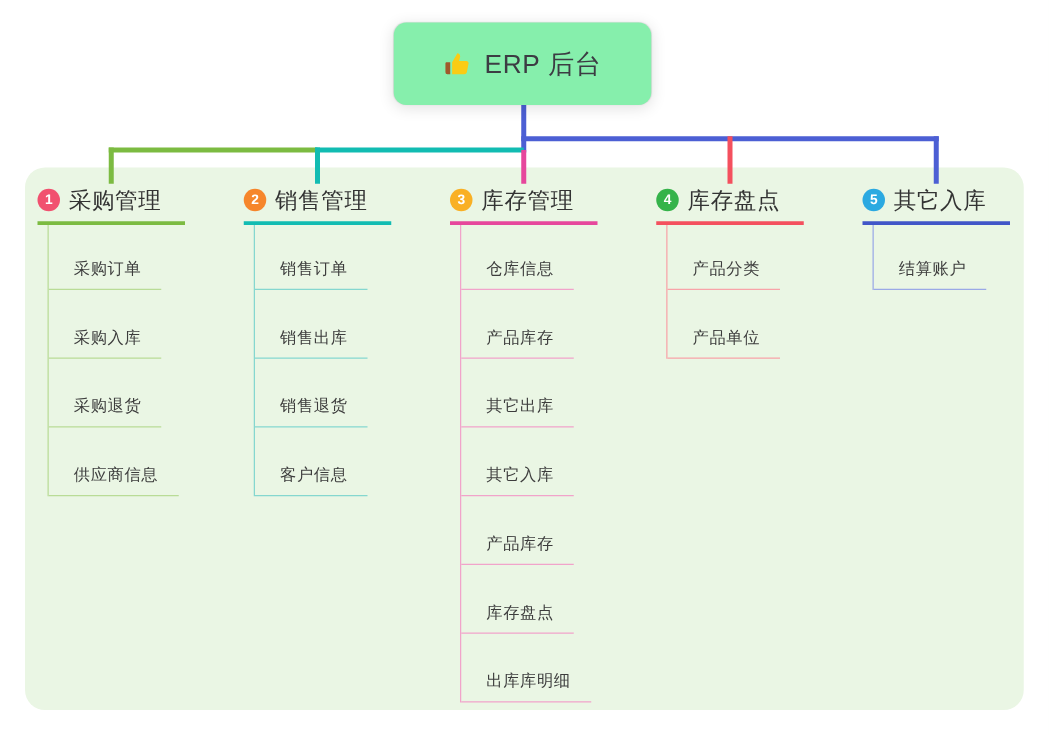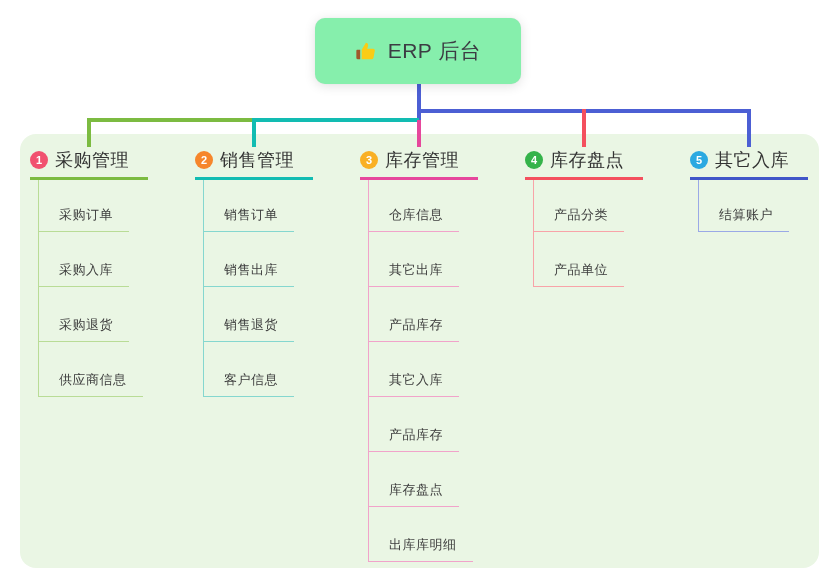--- a/index.html
+++ b/index.html
@@ -123,24 +123,24 @@
       <div class="branch" style="left: 360px; --line: #E6479C; --light: #F1A3CA; --badge: #F9B024;">
         <div class="bheader">
           <span class="badge">3</span>
           <span class="blabel">库存管理</span>
         </div>
         <ul class="items">
           <li>
             <span class="ilabel">仓库信息</span>
           </li>
           <li>
-            <span class="ilabel">其它出库</span>
+            <span class="ilabel">产品库存</span>
           </li>
           <li>
-            <span class="ilabel">产品库存</span>
+            <span class="ilabel">其它出库</span>
           </li>
           <li>
             <span class="ilabel">其它入库</span>
           </li>
           <li>
             <span class="ilabel">产品库存</span>
           </li>
           <li>
             <span class="ilabel">库存盘点</span>
           </li>

